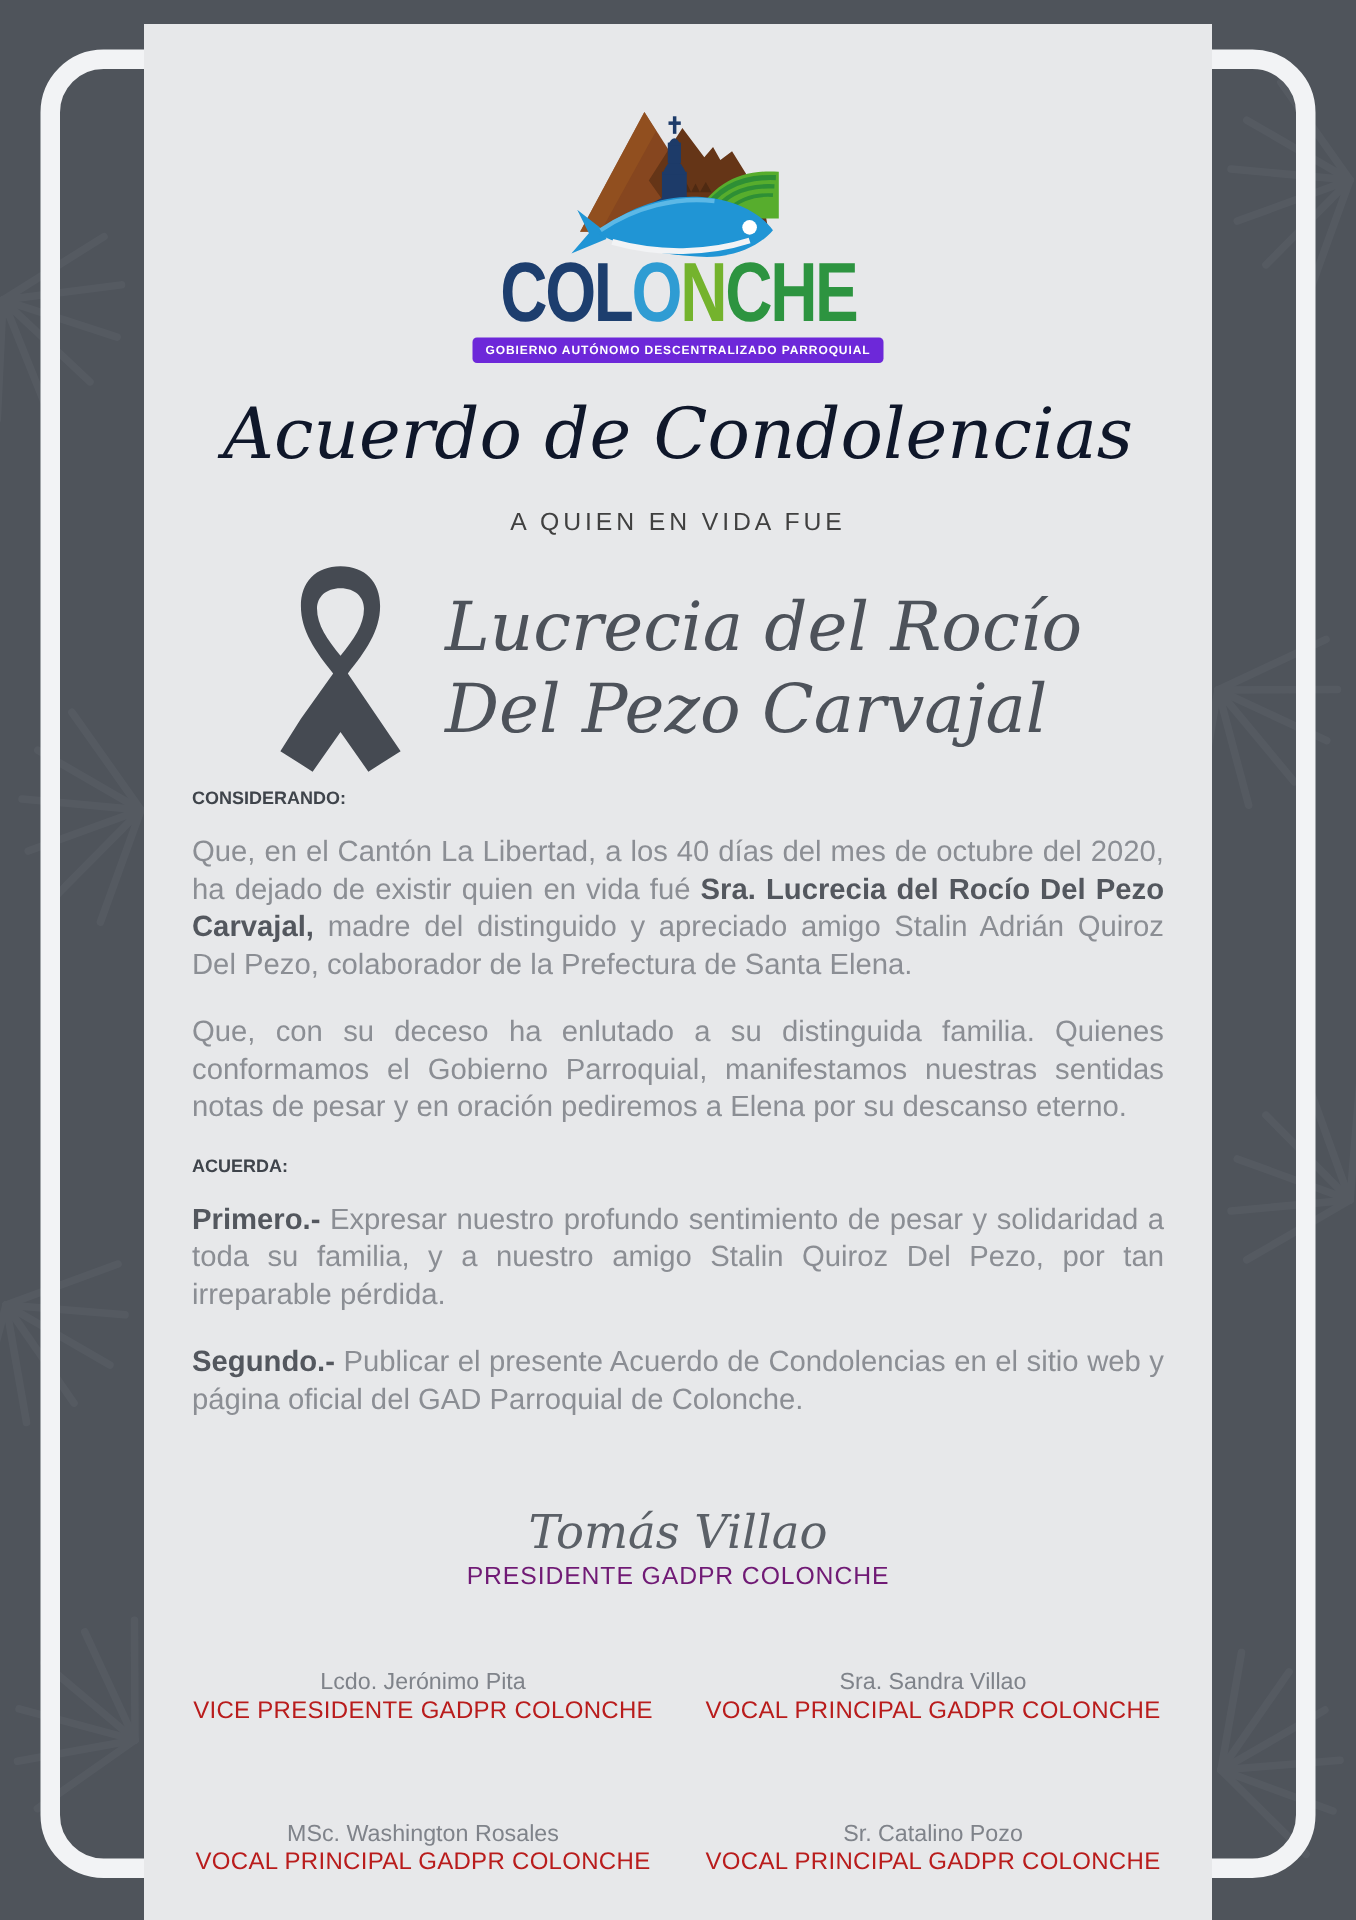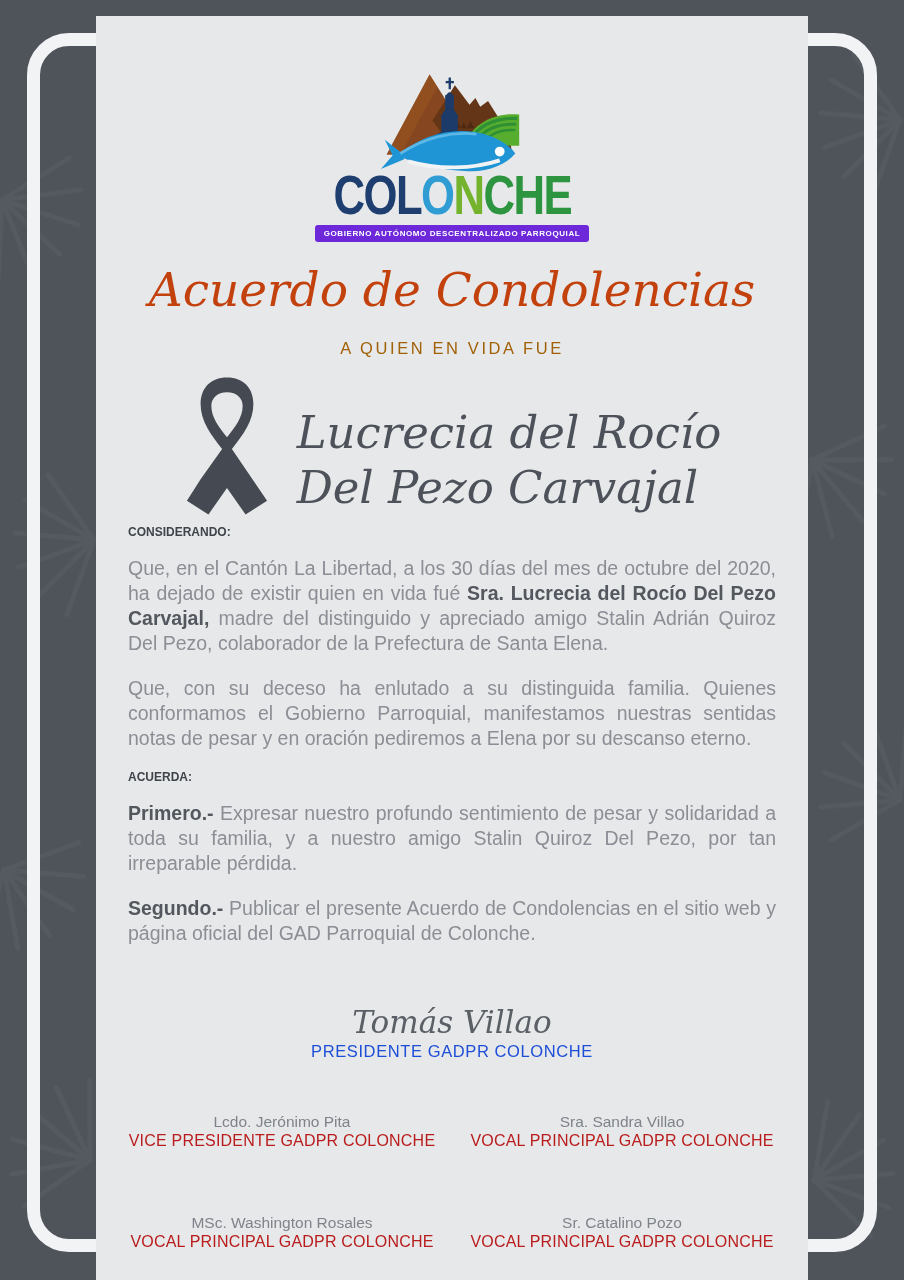--- a/index.html
+++ b/index.html
@@ -39,40 +39,40 @@
   }
   .wm-p0{color:#1d3e6e;} .wm-p1{color:#2f9cd3;} .wm-p2{color:#74b32d;} .wm-p3{color:#2d9440;}
   .banner{
     margin-top:3px;background:#6d28d9;color:#ffffff;
     font-size:8px;font-weight:bold;letter-spacing:0.6px;
     padding:4px 9px;border-radius:3px;white-space:nowrap;
   }
 
   
   .script{font-family:"DejaVu Serif",serif;font-style:italic;}
-  .doc-title{margin-top:20px;font-size:47px;color:#c2410c;}
-  .subtitle{margin-top:22px;font-size:16.5px;letter-spacing:2.6px;color:#a16207;}
-
-  .memorial{margin-top:18px;display:flex;align-items:flex-end;gap:26px;}
+  .doc-title{margin-top:20px;font-size:47px;color:#0f172a;}
+  .subtitle{margin-top:22px;font-size:16.5px;letter-spacing:2.6px;color:#404040;}
+
+  .memorial{margin-top:18px;display:flex;align-items:center;gap:26px;}
   .ribbon{width:88px;height:140px;flex:0 0 auto;}
   .deceased{font-size:45px;line-height:1.22;color:#4d525a;text-align:left;}
 
   
   .copy{width:648px;text-align:left;}
   .sec-label{margin-top:9px;font-size:12px;font-weight:bold;color:#3f444b;}
   .para{
     margin-top:17px;font-size:19.5px;line-height:25px;color:#8b8e94;
     text-align:justify;
   }
   .b-dark{font-weight:bold;color:#53575e;}
 
   
   .president{margin-top:39px;text-align:center;}
   .pres-name{font-size:31px;color:#5b6067;}
-  .pres-title{margin-top:2px;font-size:16.5px;letter-spacing:0.6px;color:#1d4ed8;}
+  .pres-title{margin-top:2px;font-size:16.5px;letter-spacing:0.6px;color:#701a75;}
 
   .sig-row{margin-top:52px;width:680px;display:flex;align-items:center;}
   .sig-row.second{margin-top:64px;}
   .sig-block{flex:1 1 50%;text-align:center;}
   .sig-name{font-size:15.5px;color:#7f838a;}
   .sig-title{margin-top:1px;font-size:16px;letter-spacing:0.2px;color:#b91c1c;}
 </style>
 </head>
 <body>
 
@@ -206,21 +206,21 @@
       </svg>
       <div class="script deceased">
         <div>Lucrecia del Rocío</div>
         <div>Del Pezo Carvajal</div>
       </div>
     </div>
 
     <div class="copy">
       <div class="sec-label">CONSIDERANDO:</div>
 
-      <p class="para"><span>Que, en el Cantón La Libertad, a los 30 días del mes de octubre del 2020, ha dejado de existir quien en vida fué </span><span class="b-dark">Sra. Lucrecia del Rocío Del Pezo Carvajal,</span><span> madre del distinguido y apreciado amigo Stalin Adrián Quiroz Del Pezo, colaborador de la Prefectura de Santa Elena.</span></p>
+      <p class="para"><span>Que, en el Cantón La Libertad, a los 40 días del mes de octubre del 2020, ha dejado de existir quien en vida fué </span><span class="b-dark">Sra. Lucrecia del Rocío Del Pezo Carvajal,</span><span> madre del distinguido y apreciado amigo Stalin Adrián Quiroz Del Pezo, colaborador de la Prefectura de Santa Elena.</span></p>
 
       <p class="para">Que, con su deceso ha enlutado a su distinguida familia. Quienes conformamos el Gobierno Parroquial, manifestamos nuestras sentidas notas de pesar y en oración pediremos a Elena por su descanso eterno.</p>
 
       <div class="sec-label">ACUERDA:</div>
 
       <p class="para"><span class="b-dark">Primero.-</span><span> Expresar nuestro profundo sentimiento de pesar y solidaridad a toda su familia, y a nuestro amigo Stalin Quiroz Del Pezo,  por tan irreparable pérdida.</span></p>
 
       <p class="para"><span class="b-dark">Segundo.-</span><span> Publicar el presente Acuerdo de Condolencias en el sitio web y página oficial del GAD Parroquial de Colonche.</span></p>
     </div>
 

